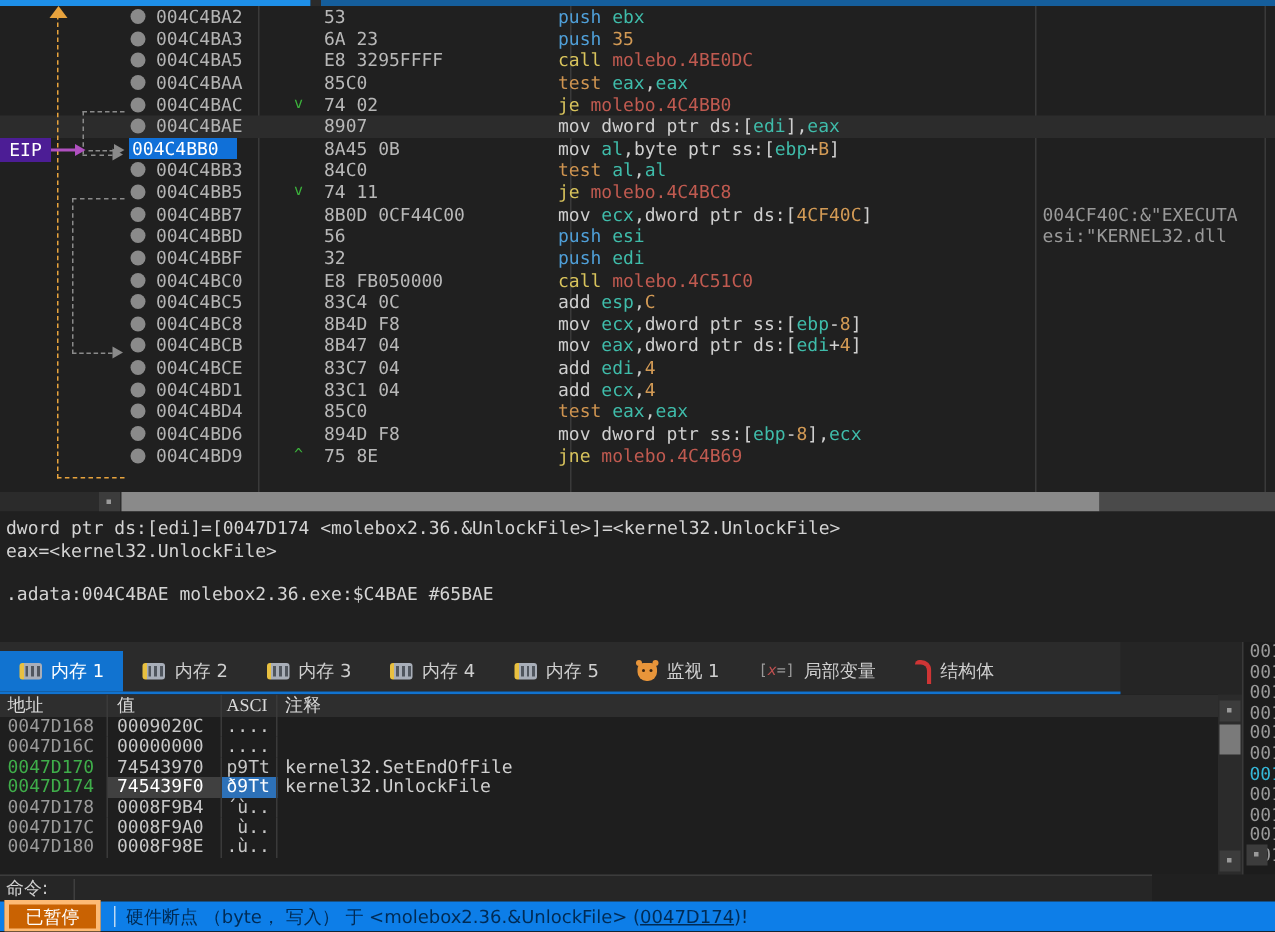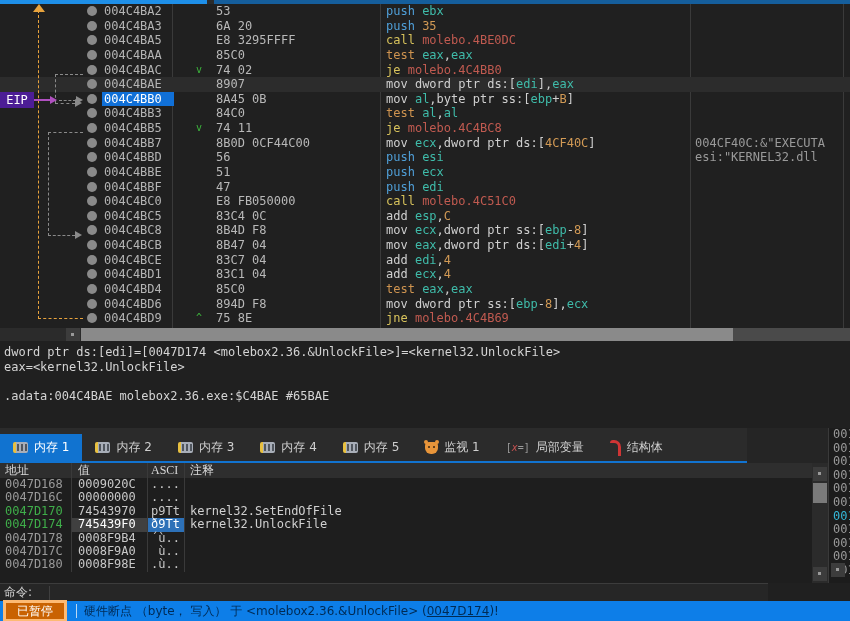--- a/index.html
+++ b/index.html
@@ -11,24 +11,24 @@
   .top-strip .active-seg{position:absolute;left:0;top:0;width:207px;height:4px;background:#1e8fe8;}
   .top-strip .gap-seg{position:absolute;left:207px;top:0;width:7px;height:4px;background:#2b2b2b;}
 
   
   .disasm{position:absolute;left:0;top:4px;width:850px;height:324px;background:#202020;overflow:hidden;}
   .vsep{position:absolute;top:0;bottom:0;width:1px;background:#3a3a3a;}
   .drow{position:relative;height:14.64px;line-height:14.64px;white-space:pre;}
   .drow.hl{background:#2c2c2c;}
   .dot{position:absolute;left:87px;top:2px;width:10px;height:10px;border-radius:50%;background:#8a8a8a;}
   .daddr{position:absolute;left:104px;width:68px;color:#b4b4b4;}
-  .daddr.sel{left:102px;width:70px;background:#1070d8;color:#fff;padding-left:2px;}
+  .daddr.sel{left:86px;width:70px;background:#1070d8;color:#fff;padding-left:2px;}
   .dbytes{position:absolute;left:216px;color:#b8b8b8;}
   .jarr{position:absolute;left:-20px;color:#3cb43c;font-size:10px;}
-  .dins{position:absolute;left:386px;width:300px;overflow:hidden;}
+  .dins{position:absolute;left:372px;width:300px;overflow:hidden;}
   .dcmt{position:absolute;left:695px;width:148px;overflow:hidden;color:#9a9a9a;white-space:pre;}
   
   .mb{color:#4f9fd8;} .mw{color:#cfcfcf;} .my{color:#d8c35c;} .mt{color:#cf9450;}
   .reg{color:#3fbcaa;} .num{color:#d29a55;} .tgt{color:#c05a50;}
 
   
   .ovl{position:absolute;pointer-events:none;}
   .orange-v{left:38px;top:6px;height:309px;border-left:1px dashed #e8a33d;}
   .orange-h{left:38px;top:314px;width:45px;border-top:1px dashed #e8a33d;}
   .orange-arrow{left:33px;top:0;width:0;height:0;border-left:6px solid transparent;border-right:6px solid transparent;border-bottom:8px solid #e8a33d;}
@@ -124,32 +124,31 @@
     <div class="gap-seg"></div>
   </div>
 
   <div class="disasm">
     <div class="vsep" style="left:172px"></div>
     <div class="vsep" style="left:380px"></div>
     <div class="vsep" style="left:690px"></div>
     <div class="vsep" style="left:843px"></div>
     <div id="disasm-rows">
         <div class="drow"><span class="dot"></span><span class="daddr">004C4BA2</span><span class="dbytes">53</span><span class="dins"><span class="mb">push </span><span class="reg">ebx</span></span><span class="dcmt"></span></div>
-        <div class="drow"><span class="dot"></span><span class="daddr">004C4BA3</span><span class="dbytes">6A 20</span><span class="dins"><span class="mb">push </span><span class="num">35</span></span><span class="dcmt"></span></div>
+        <div class="drow"><span class="dot"></span><span class="daddr">004C4BA3</span><span class="dbytes">6A 23</span><span class="dins"><span class="mb">push </span><span class="num">35</span></span><span class="dcmt"></span></div>
         <div class="drow"><span class="dot"></span><span class="daddr">004C4BA5</span><span class="dbytes">E8 3295FFFF</span><span class="dins"><span class="my">call </span><span class="tgt">molebo.4BE0DC</span></span><span class="dcmt"></span></div>
         <div class="drow"><span class="dot"></span><span class="daddr">004C4BAA</span><span class="dbytes">85C0</span><span class="dins"><span class="mt">test </span><span class="reg">eax</span><span class="mw">,</span><span class="reg">eax</span></span><span class="dcmt"></span></div>
         <div class="drow"><span class="dot"></span><span class="daddr">004C4BAC</span><span class="dbytes"><span class="jarr">v</span>74 02</span><span class="dins"><span class="my">je </span><span class="tgt">molebo.4C4BB0</span></span><span class="dcmt"></span></div>
         <div class="drow hl"><span class="dot"></span><span class="daddr">004C4BAE</span><span class="dbytes">8907</span><span class="dins"><span class="mw">mov </span><span class="mw">dword ptr ds:[</span><span class="reg">edi</span><span class="mw">],</span><span class="reg">eax</span></span><span class="dcmt"></span></div>
         <div class="drow"><span class="dot"></span><span class="daddr sel">004C4BB0</span><span class="dbytes">8A45 0B</span><span class="dins"><span class="mw">mov </span><span class="reg">al</span><span class="mw">,</span><span class="mw">byte ptr ss:[</span><span class="reg">ebp</span><span class="mw">+</span><span class="num">B</span><span class="mw">]</span></span><span class="dcmt"></span></div>
         <div class="drow"><span class="dot"></span><span class="daddr">004C4BB3</span><span class="dbytes">84C0</span><span class="dins"><span class="mt">test </span><span class="reg">al</span><span class="mw">,</span><span class="reg">al</span></span><span class="dcmt"></span></div>
         <div class="drow"><span class="dot"></span><span class="daddr">004C4BB5</span><span class="dbytes"><span class="jarr">v</span>74 11</span><span class="dins"><span class="my">je </span><span class="tgt">molebo.4C4BC8</span></span><span class="dcmt"></span></div>
         <div class="drow"><span class="dot"></span><span class="daddr">004C4BB7</span><span class="dbytes">8B0D 0CF44C00</span><span class="dins"><span class="mw">mov </span><span class="reg">ecx</span><span class="mw">,</span><span class="mw">dword ptr ds:[</span><span class="num">4CF40C</span><span class="mw">]</span></span><span class="dcmt">004CF40C:&amp;"EXECUTA</span></div>
         <div class="drow"><span class="dot"></span><span class="daddr">004C4BBD</span><span class="dbytes">56</span><span class="dins"><span class="mb">push </span><span class="reg">esi</span></span><span class="dcmt">esi:"KERNEL32.dll</span></div>
-        <div class="drow"><span class="dot"></span><span class="daddr">004C4BBE</span><span class="dbytes">51</span><span class="dins"><span class="mb">push </span><span class="reg">ecx</span></span><span class="dcmt"></span></div>
-        <div class="drow"><span class="dot"></span><span class="daddr">004C4BBF</span><span class="dbytes">47</span><span class="dins"><span class="mb">push </span><span class="reg">edi</span></span><span class="dcmt"></span></div>
+        <div class="drow"><span class="dot"></span><span class="daddr">004C4BBF</span><span class="dbytes">32</span><span class="dins"><span class="mb">push </span><span class="reg">edi</span></span><span class="dcmt"></span></div>
         <div class="drow"><span class="dot"></span><span class="daddr">004C4BC0</span><span class="dbytes">E8 FB050000</span><span class="dins"><span class="my">call </span><span class="tgt">molebo.4C51C0</span></span><span class="dcmt"></span></div>
         <div class="drow"><span class="dot"></span><span class="daddr">004C4BC5</span><span class="dbytes">83C4 0C</span><span class="dins"><span class="mw">add </span><span class="reg">esp</span><span class="mw">,</span><span class="num">C</span></span><span class="dcmt"></span></div>
         <div class="drow"><span class="dot"></span><span class="daddr">004C4BC8</span><span class="dbytes">8B4D F8</span><span class="dins"><span class="mw">mov </span><span class="reg">ecx</span><span class="mw">,</span><span class="mw">dword ptr ss:[</span><span class="reg">ebp</span><span class="mw">-</span><span class="num">8</span><span class="mw">]</span></span><span class="dcmt"></span></div>
         <div class="drow"><span class="dot"></span><span class="daddr">004C4BCB</span><span class="dbytes">8B47 04</span><span class="dins"><span class="mw">mov </span><span class="reg">eax</span><span class="mw">,</span><span class="mw">dword ptr ds:[</span><span class="reg">edi</span><span class="mw">+</span><span class="num">4</span><span class="mw">]</span></span><span class="dcmt"></span></div>
         <div class="drow"><span class="dot"></span><span class="daddr">004C4BCE</span><span class="dbytes">83C7 04</span><span class="dins"><span class="mw">add </span><span class="reg">edi</span><span class="mw">,</span><span class="num">4</span></span><span class="dcmt"></span></div>
         <div class="drow"><span class="dot"></span><span class="daddr">004C4BD1</span><span class="dbytes">83C1 04</span><span class="dins"><span class="mw">add </span><span class="reg">ecx</span><span class="mw">,</span><span class="num">4</span></span><span class="dcmt"></span></div>
         <div class="drow"><span class="dot"></span><span class="daddr">004C4BD4</span><span class="dbytes">85C0</span><span class="dins"><span class="mt">test </span><span class="reg">eax</span><span class="mw">,</span><span class="reg">eax</span></span><span class="dcmt"></span></div>
         <div class="drow"><span class="dot"></span><span class="daddr">004C4BD6</span><span class="dbytes">894D F8</span><span class="dins"><span class="mw">mov </span><span class="mw">dword ptr ss:[</span><span class="reg">ebp</span><span class="mw">-</span><span class="num">8</span><span class="mw">],</span><span class="reg">ecx</span></span><span class="dcmt"></span></div>
         <div class="drow"><span class="dot"></span><span class="daddr">004C4BD9</span><span class="dbytes"><span class="jarr">^</span>75 8E</span><span class="dins"><span class="my">jne </span><span class="tgt">molebo.4C4B69</span></span><span class="dcmt"></span></div>
       </div>

